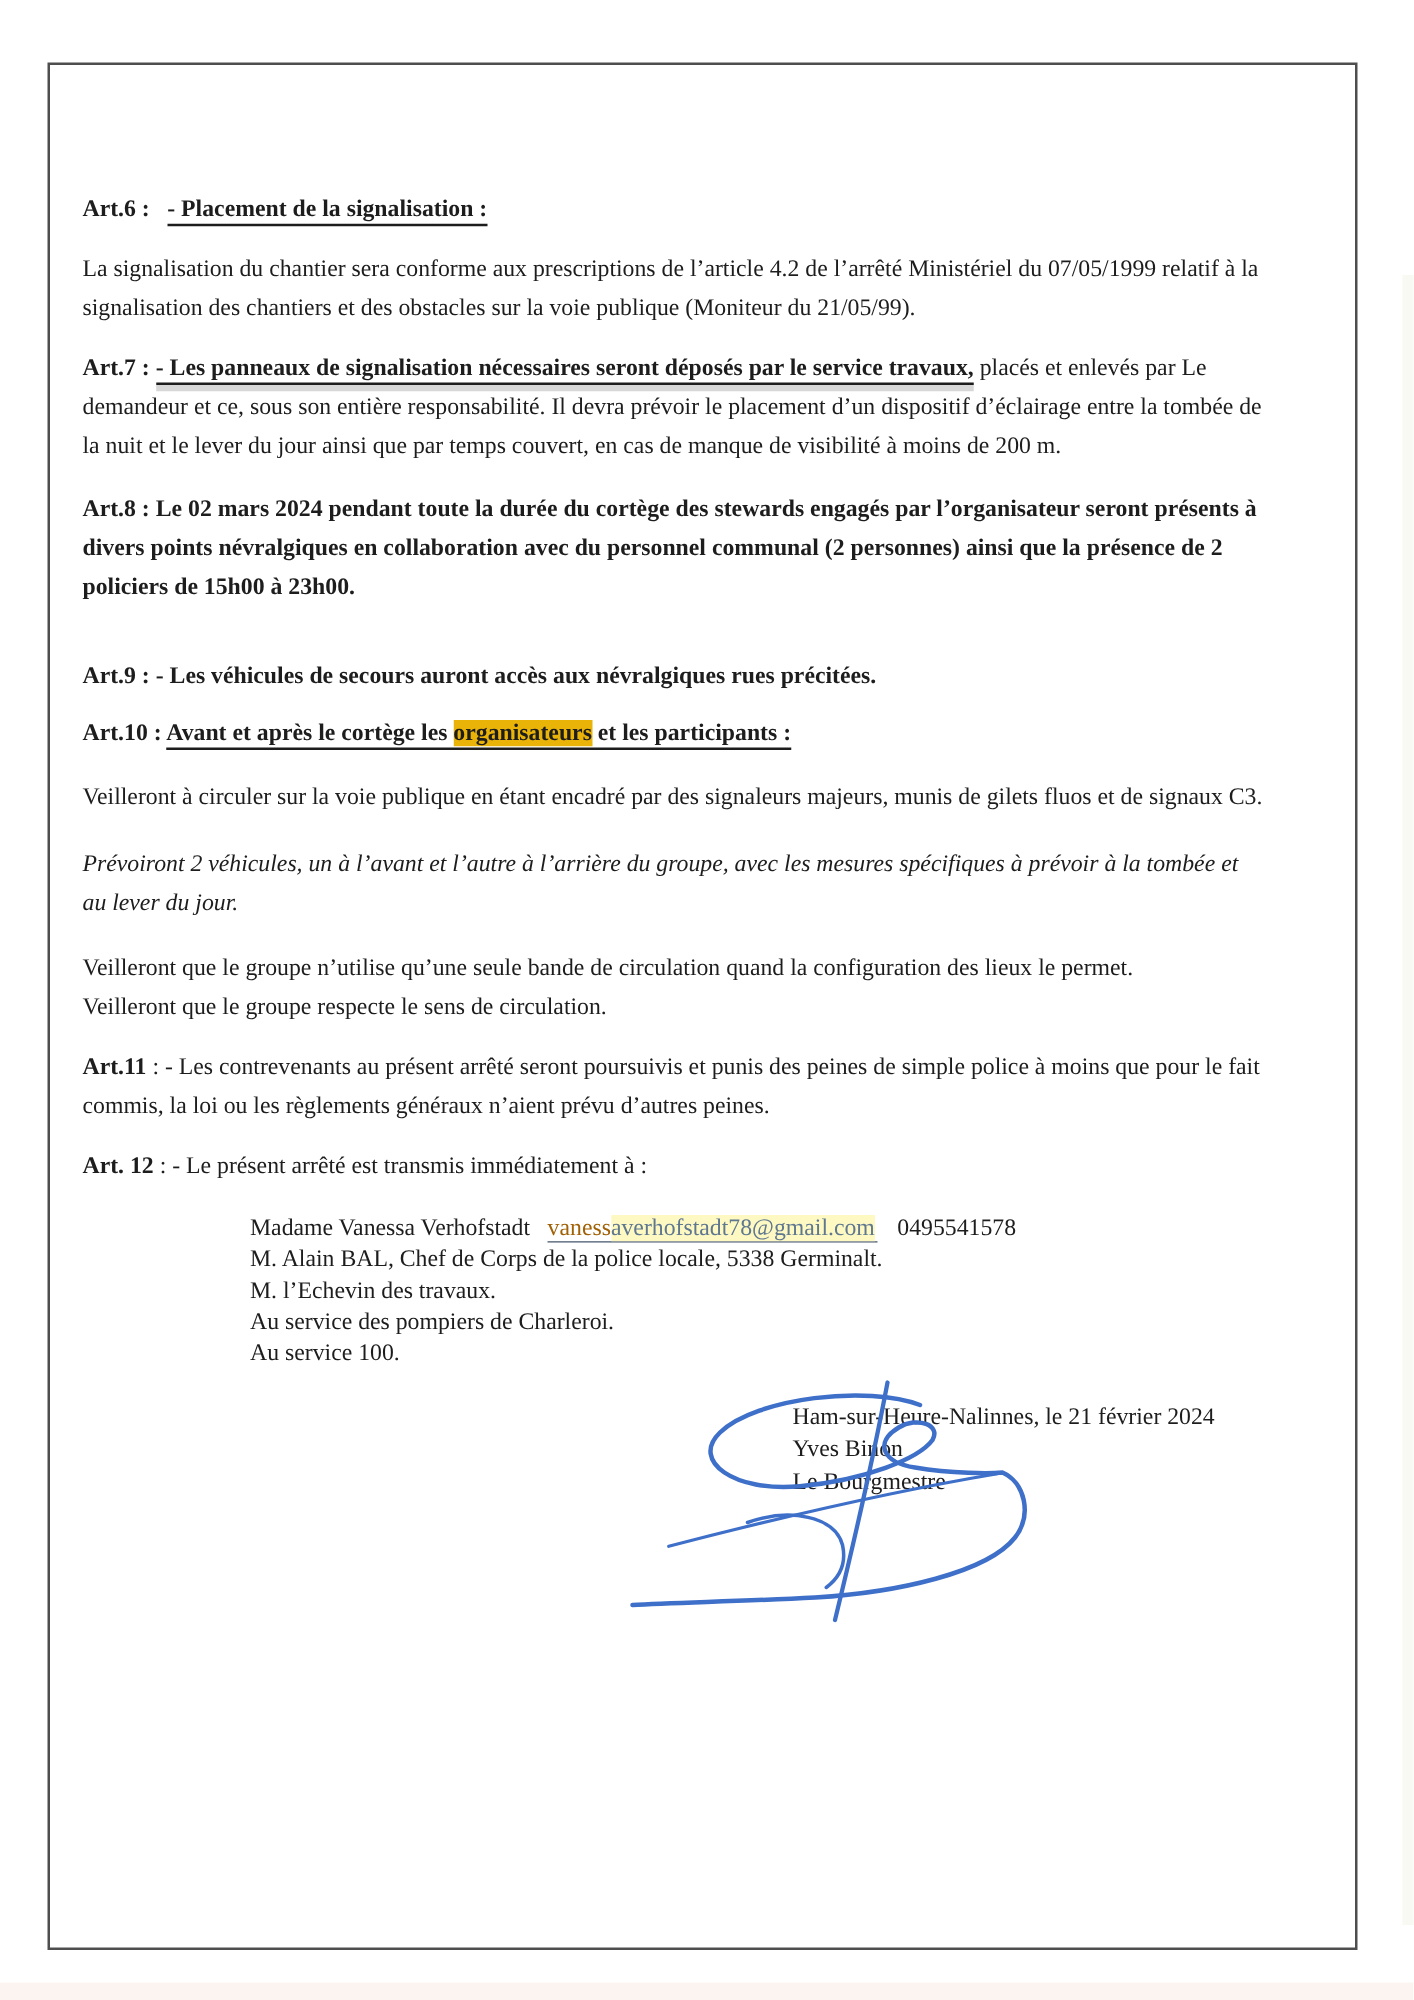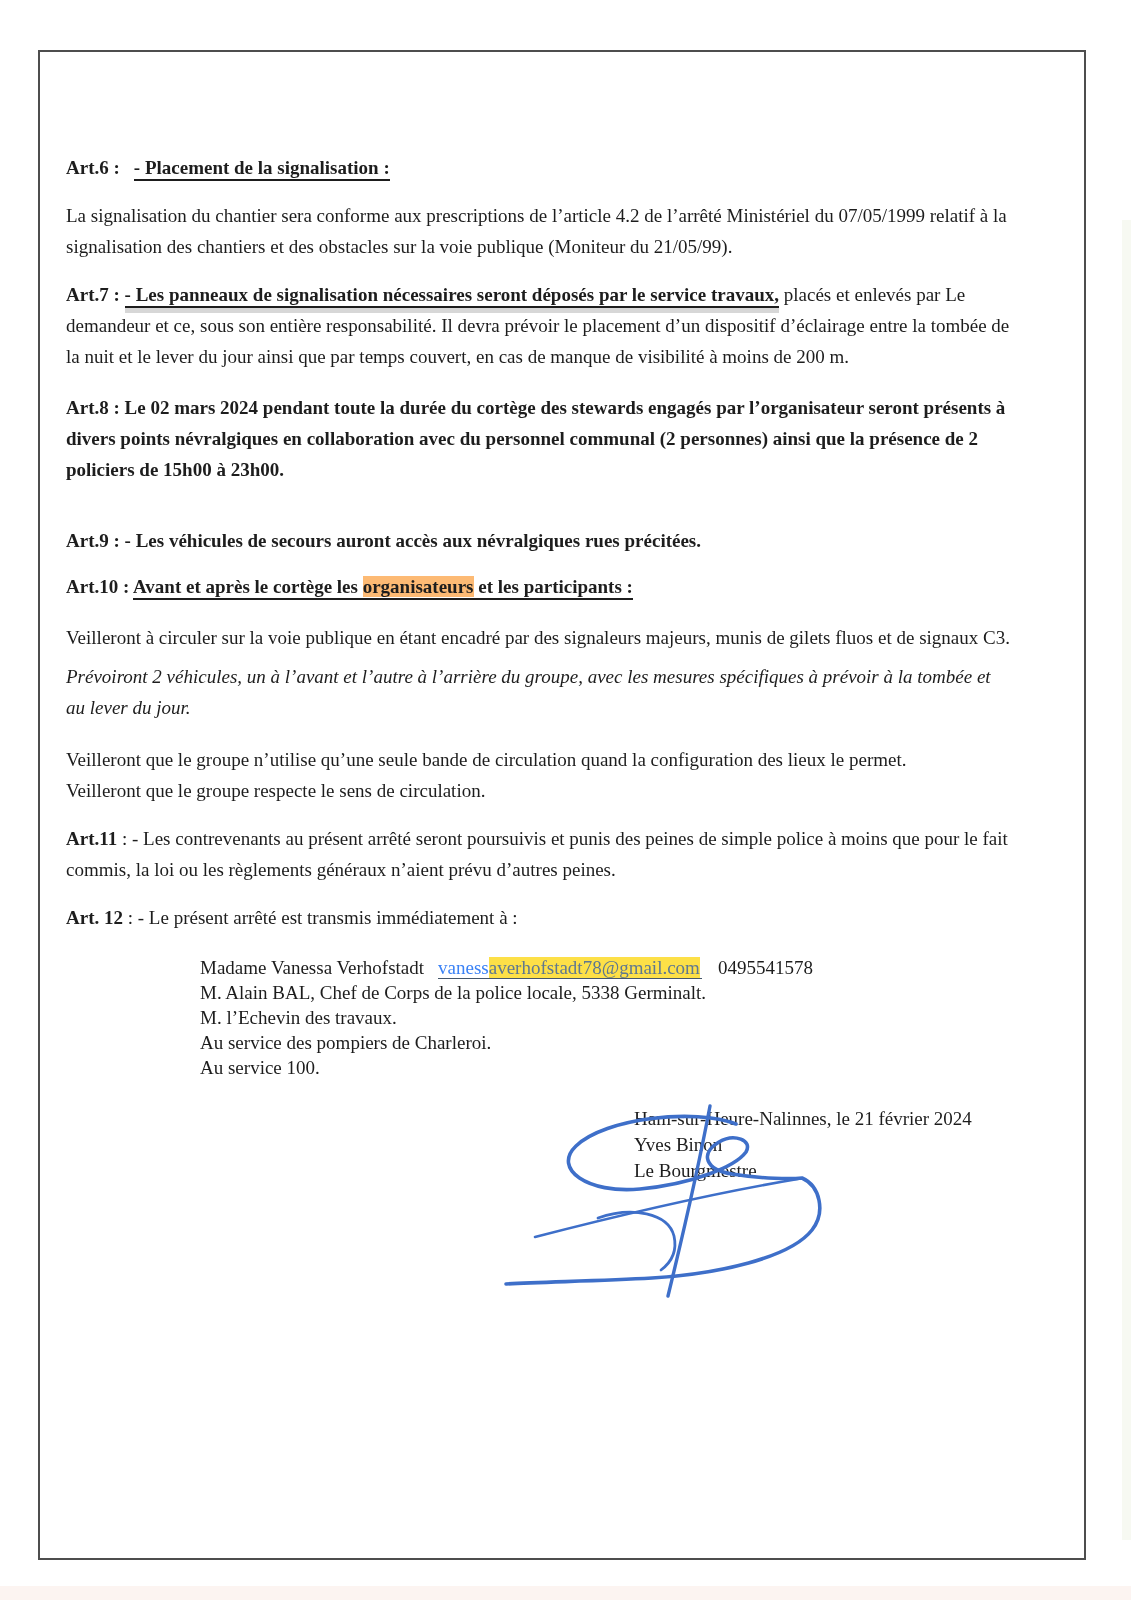--- a/index.html
+++ b/index.html
@@ -39,33 +39,33 @@
   .u {
     border-bottom: 2px solid #1d1d1d;
     padding-bottom: 1px;
   }
   .ghost-u { box-shadow: 0 5px 0 rgba(140,140,140,0.35); }
   .art-label { font-weight: bold; }
   .art6-title { margin-left: 14px; }
   .art8 { font-weight: bold; margin-bottom: 40px !important; }
   .art9 { font-weight: bold; margin-bottom: 15px !important; }
   .art10 { font-weight: bold; margin-bottom: 20px !important; }
-  .hl-word { background: #fdba74; }
+  .hl-word { background: #eab308; }
   .p-nogap { margin-bottom: 0 !important; }
   .art11 { margin-top: 19px; }
   .art12 { margin-top: 6px; margin-bottom: 22px !important; }
   .recipients { margin-left: 134px; line-height: 25px; }
   .recipients div { white-space: nowrap; }
   .email {
     border-bottom: 1.5px solid #44566b;
     padding: 0 2px 0 0;
     margin-left: 14px;
   }
-  .email .dark { color:#3b82f6; }
-  .email .light { color:#5f7890; background:#fde047; }
+  .email .dark { color:#a16207; }
+  .email .light { color:#5f7890; background:#fef9c3; }
   .phone { margin-left: 16px; }
   .closing { margin-left: 568px; margin-top: 26px; line-height: 26px; }
   .signature-svg { position:absolute; left:440px; top:1070px; pointer-events:none; }
 </style>
 </head>
 <body>
 
 <div class="page">
   <div class="scan-border"></div>
   <div class="scan-strip-right"></div>
@@ -85,21 +85,21 @@
 
     <p class="art8">Art.8 : Le 02 mars 2024 pendant toute la durée du cortège des stewards engagés par l’organisateur seront présents à divers points névralgiques en collaboration avec du personnel communal (2 personnes) ainsi que la présence de 2 policiers de 15h00 à 23h00.</p>
 
     <p class="art9">Art.9 : - Les véhicules de secours auront accès aux névralgiques rues précitées.</p>
 
     <p class="art10">
       <span>Art.10 :</span>
       <span class="u"><span>Avant et après le cortège les </span><span class="hl-word">organisateurs</span><span> et les participants :</span></span>
     </p>
 
-    <p style="margin-bottom:8px;">Veilleront à circuler sur la voie publique en étant encadré par des signaleurs majeurs, munis de gilets fluos et de signaux C3.</p>
+    <p style="margin-bottom:23px;">Veilleront à circuler sur la voie publique en étant encadré par des signaleurs majeurs, munis de gilets fluos et de signaux C3.</p>
 
     <p style="margin-bottom:21px;font-style:italic;">Prévoiront 2 véhicules, un à l’avant et l’autre à l’arrière du groupe, avec les mesures spécifiques à prévoir à la tombée et au lever du jour.</p>
 
     <p class="p-nogap">Veilleront que le groupe n’utilise qu’une seule bande de circulation quand la configuration des lieux le permet.</p>
     <p>Veilleront que le groupe respecte le sens de circulation.</p>
 
     <p class="art11">
       <span class="art-label">Art.11</span><span> : - Les contrevenants au présent arrêté seront poursuivis et punis des peines de simple police à moins que pour le fait commis, la loi ou les règlements généraux n’aient prévu d’autres peines.</span>
     </p>
 

